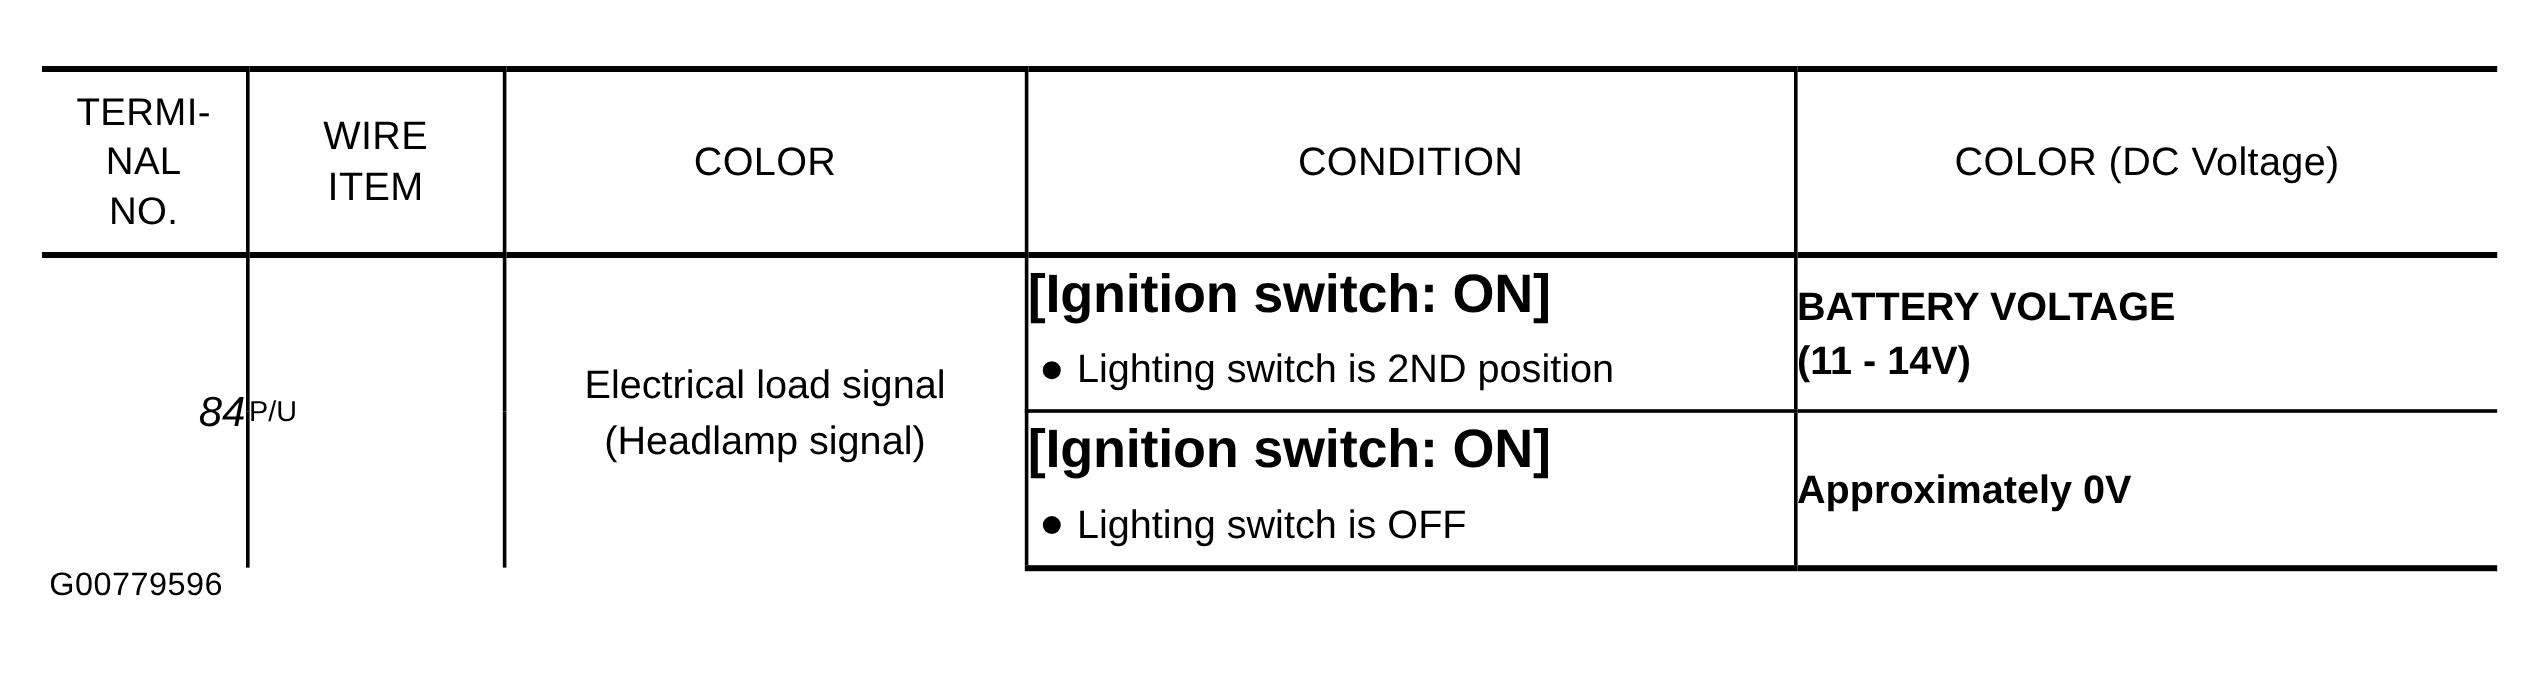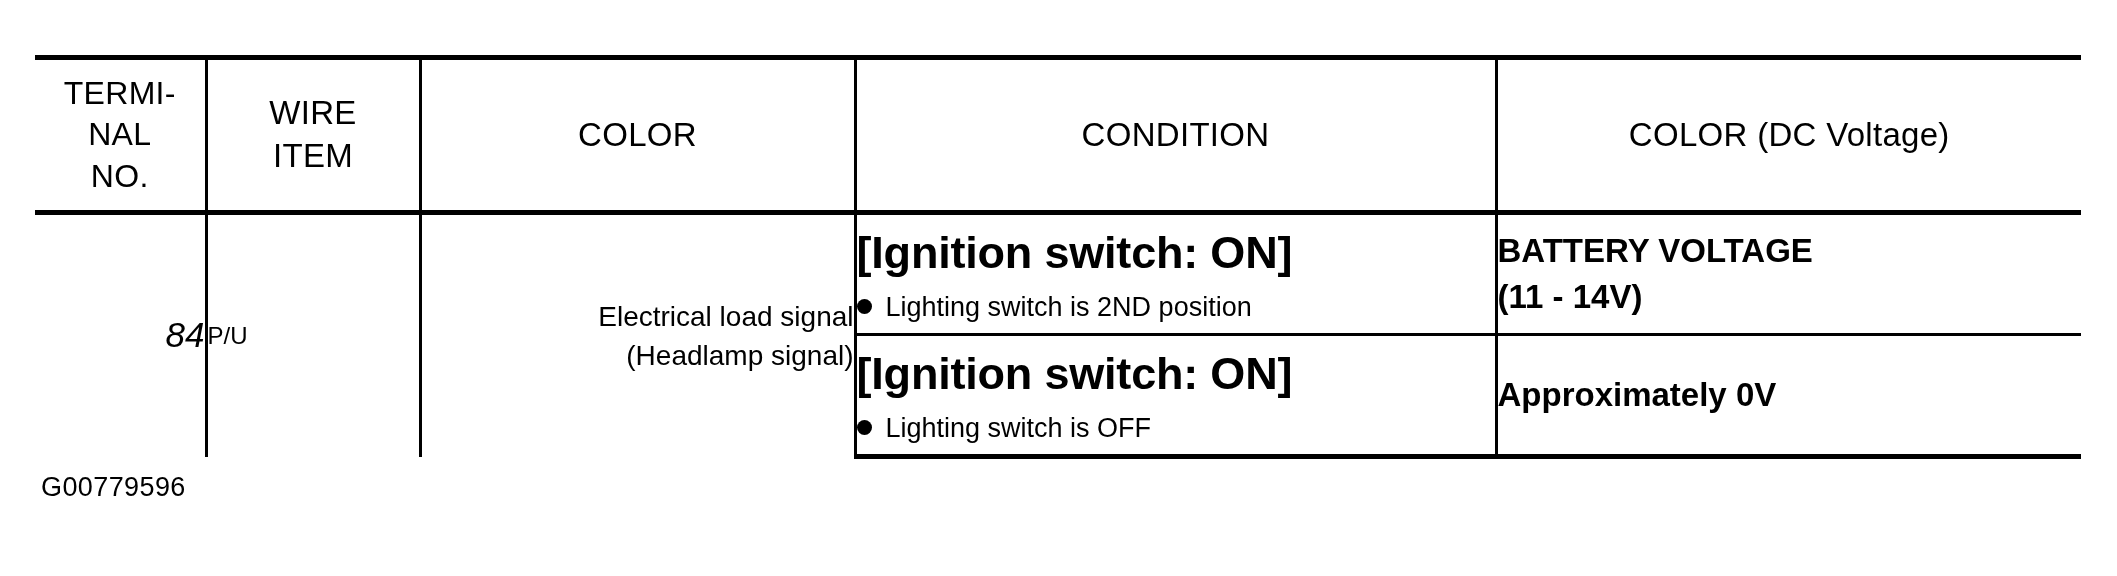--- a/index.html
+++ b/index.html
@@ -90,23 +90,23 @@
     text-align: right;
     font-size: 35px;
     font-style: italic;
   }
   .cell-wire {
     text-align: left;
     padding-left: 40px;
     font-size: 24px;
   }
   .cell-item {
-    text-align: right;
+    text-align: center;
     padding-left: 26px;
-    font-size: 28px;
+    font-size: 33px;
     line-height: 1.40;
     margin-left: 23px;
   }
   .cell-condition {
     text-align: left;
     padding-left: 22px;
     height: 122px;
   }
   .cell-data {
     text-align: left;
@@ -116,23 +116,23 @@
   }
 
   .cond-title {
     font-weight: bold;
     font-size: 45px;
     line-height: 1.32;
     margin: 0 0 8px 0;
     letter-spacing: -0.2px;
   }
   .cond-bullet {
-    font-size: 27px;
+    font-size: 33px;
     line-height: 1.30;
-    margin: 0;
+    margin: 12px;
     display: block;
     white-space: nowrap;
   }
   .bullet-dot {
     display: inline-block;
     width: 15px;
     height: 15px;
     border-radius: 50%;
     background: #000;
     vertical-align: 0.08em;

